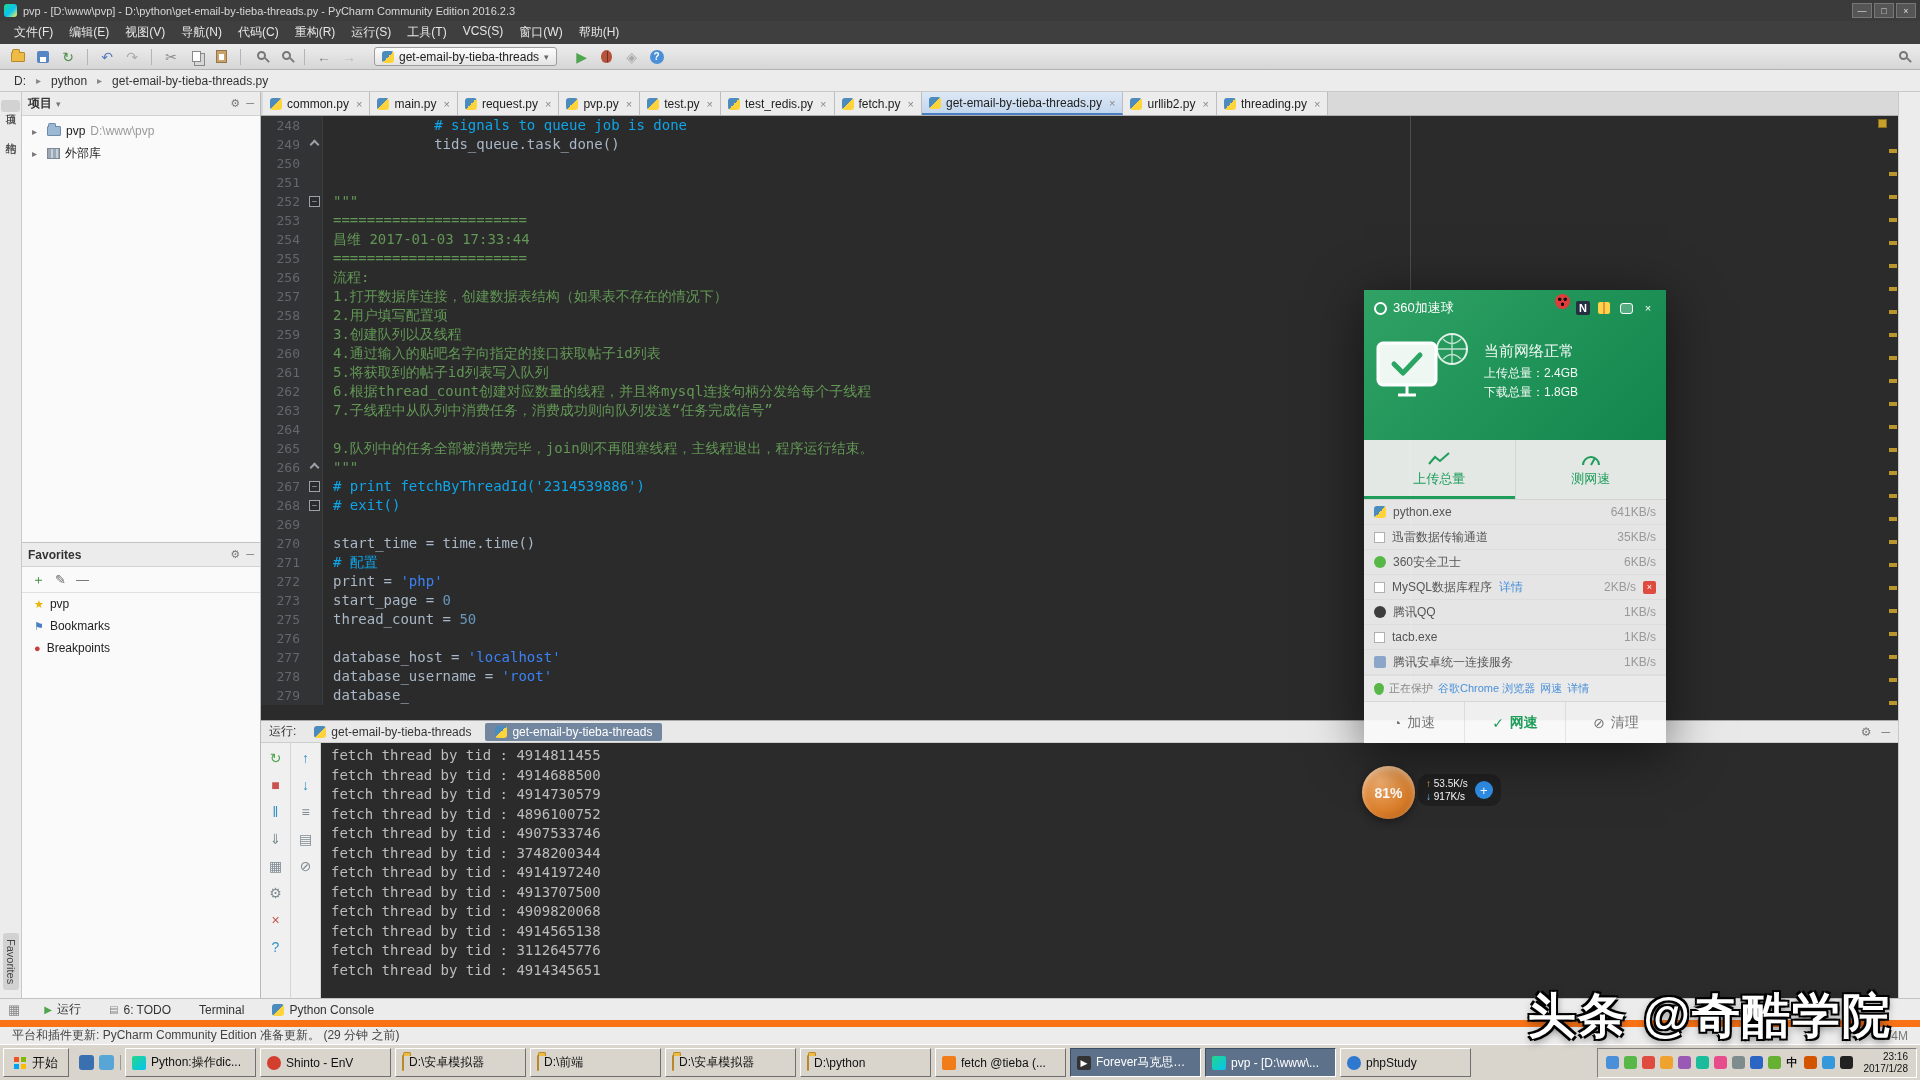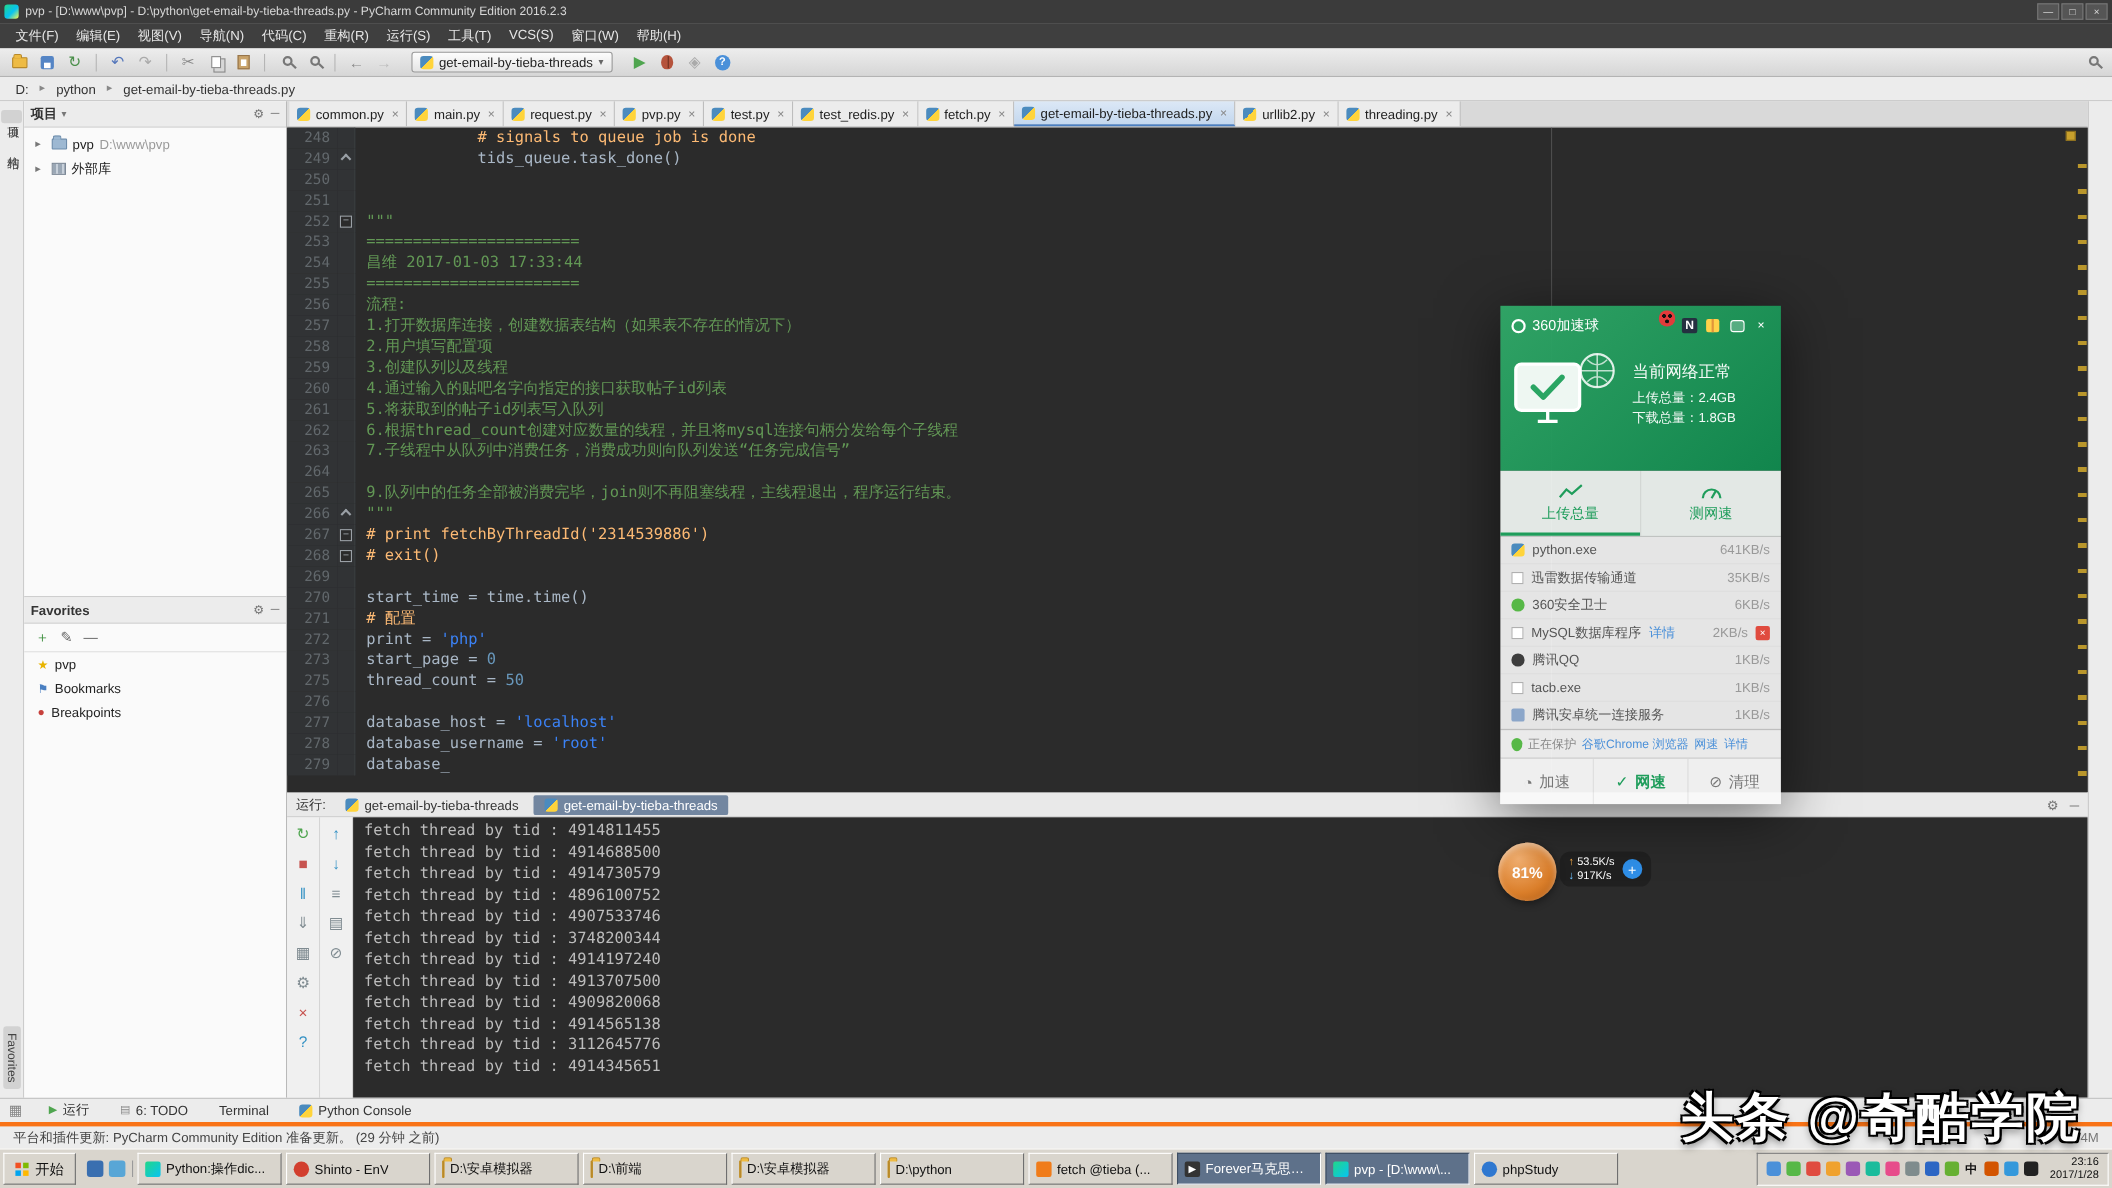--- a/index.html
+++ b/index.html
@@ -76,40 +76,40 @@
 
   
   .editor{flex:1;background:#2b2b2b;position:relative;overflow:hidden;font-family:"DejaVu Sans Mono","Liberation Mono",monospace;font-size:14px;line-height:19px}
   .guide{position:absolute;left:1149px;top:0;bottom:0;width:1px;background:#4d4d4d}
   .eline{display:flex;height:19px;white-space:pre}
   .ln{width:46px;flex:none;text-align:right;padding-right:7px;background:#313335;color:#62686c;font-size:13px}
   .fold{width:16px;flex:none;background:#313335;border-right:1px solid #3a3d3f;display:flex;justify-content:center}
   .fm{width:11px;height:11px;border:1px solid #9aa0a6;color:#9aa0a6;font-size:9px;line-height:9px;text-align:center;margin-top:4px;background:#2b2b2b}
   .fe{width:7px;height:7px;border-left:2px solid #9aa0a6;border-top:2px solid #9aa0a6;transform:rotate(45deg);margin-top:6px}
   .code{padding-left:10px}
-  .tok-c{color:#fdba74}.tok-d{color:#629755}.tok-s{color:#3b82f6}.tok-n{color:#6897bb}.tok-p{color:#a9b7c6}
+  .tok-c{color:#0ea5e9}.tok-d{color:#629755}.tok-s{color:#3b82f6}.tok-n{color:#6897bb}.tok-p{color:#a9b7c6}
   .estripe{position:absolute;right:1px;top:14px;bottom:0;width:8px;background:repeating-linear-gradient(to bottom,transparent 0 19px,rgba(201,162,44,.9) 19px 23px)}
   .ecorner{position:absolute;right:11px;top:3px;width:9px;height:9px;background:#c8a02c;border:1px solid #8a6d1d}
 
   
   .runpanel{height:278px;display:flex;flex-direction:column;flex:none;border-top:1px solid #a8a8a8}
   .runstrip{height:22px;background:#e9e9e9;border-bottom:1px solid #cdcdcd;display:flex;align-items:center;font-size:12px;color:#333;padding:0 8px;gap:8px;flex:none}
   .runtab{display:flex;align-items:center;gap:5px;padding:2px 10px;border-radius:2px}
   .runtab.active{background:#7286a0;color:#fff}
   .runstrip-right{margin-left:auto;display:flex;gap:10px;color:#777;font-size:12px}
   .runbody{flex:1;display:flex;min-height:0}
   .ricons{width:30px;background:#f0f0f0;border-right:1px solid #d4d4d4;display:flex;flex-direction:column;align-items:center;gap:9px;padding-top:6px;font-size:13px;flex:none}
   .ric{width:18px;height:18px;display:flex;align-items:center;justify-content:center}
   .console{flex:1;background:#2b2b2b;color:#bcbcbc;font-family:"DejaVu Sans Mono","Liberation Mono",monospace;font-size:14px;line-height:19.5px;padding:3px 0 0 10px;overflow:hidden;white-space:pre}
 
   
   .bottombar{height:22px;background:#ececec;border-top:1px solid #c2c2c2;display:flex;align-items:center;gap:20px;padding-left:8px;font-size:12px;color:#333;flex:none}
   .bbitem{display:flex;align-items:center;gap:5px;padding:1px 4px}
   .twicon{color:#888;font-size:13px}
-  .statusbar{height:24px;background:#ececec;border-top:4px solid #f97316;display:flex;align-items:center;font-size:12px;color:#444;padding:0 12px;flex:none}
+  .statusbar{height:24px;background:#ececec;border-top:7px solid #f97316;display:flex;align-items:center;font-size:12px;color:#444;padding:0 12px;flex:none}
   .sb-mem{margin-left:auto;color:#777}
 
   
   .taskbar{height:36px;background:#d9d5cd;border-top:1px solid #fff;display:flex;align-items:center;gap:4px;padding:0 3px;flex:none;font-size:12px;color:#111}
   .raised{border:1px solid;border-color:#ffffff #6f6f6f #6f6f6f #ffffff;background:#d9d5cd}
   .startbtn{height:29px;display:flex;align-items:center;gap:6px;padding:0 10px;font-weight:normal;font-size:13px;flex:none}
   .winflag{width:12px;height:12px;background:
     linear-gradient(#f25022,#f25022) 0 0/5px 5px no-repeat,
     linear-gradient(#7fba00,#7fba00) 7px 0/5px 5px no-repeat,
     linear-gradient(#00a4ef,#00a4ef) 0 7px/5px 5px no-repeat,
@@ -124,21 +124,21 @@
   .tbico-app-red{background:#d23f2e;border-radius:50%}
   .tbico-app-orange{background:#f07c1a}
   .tbico-app-blue{background:#2f78d0;border-radius:50%}
   .tbico-player{background:#333}
   .tblabel{overflow:hidden;text-overflow:ellipsis}
   .tray{margin-left:auto;height:30px;border:1px solid;border-color:#808080 #ffffff #ffffff #808080;display:flex;align-items:center;gap:5px;padding:0 8px;flex:none;background:#d9d5cd}
   .trayico{width:13px;height:13px;border-radius:3px;display:flex;align-items:center;justify-content:center;font-size:11px}
   .clock{font-size:10px;line-height:12px;text-align:right;padding-left:6px}
 
   
-  .ov360{position:absolute;left:1364px;top:278px;width:255px;z-index:50;box-shadow:0 10px 50px rgba(0,0,0,.55);font-size:12px}
+  .ov360{position:absolute;left:1364px;top:290px;width:302px;z-index:50;box-shadow:0 10px 50px rgba(0,0,0,.55);font-size:12px}
   .ovhead{height:150px;background:linear-gradient(135deg,rgba(48,167,103,.96),rgba(16,137,78,.96));color:#fff;padding:7px 10px 0}
   .ovtop{display:flex;align-items:center;gap:6px;height:22px}
   .ovlogo{width:13px;height:13px;border:2px solid #fff;border-radius:50%}
   .ovtitle{font-size:13px}
   .ovtop .sp{flex:1}
   .hd-ico{width:16px;height:16px;display:flex;align-items:center;justify-content:center;color:#fff;font-size:11px}
   .k-lady{width:15px;height:15px;border-radius:50%;transform:translateY(-7px);
     background:radial-gradient(circle at 32% 35%,#111 0 1.5px,transparent 2px),
                radial-gradient(circle at 68% 35%,#111 0 1.5px,transparent 2px),
                radial-gradient(circle at 50% 68%,#111 0 1.5px,transparent 2px),#e23b3b}

